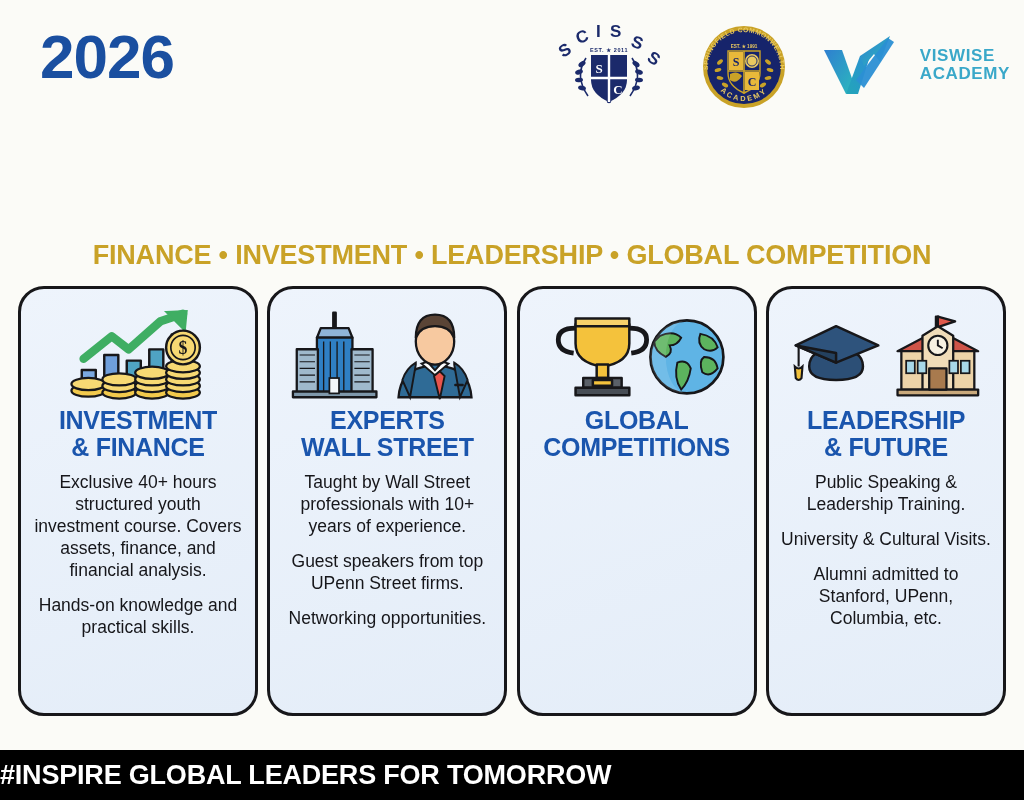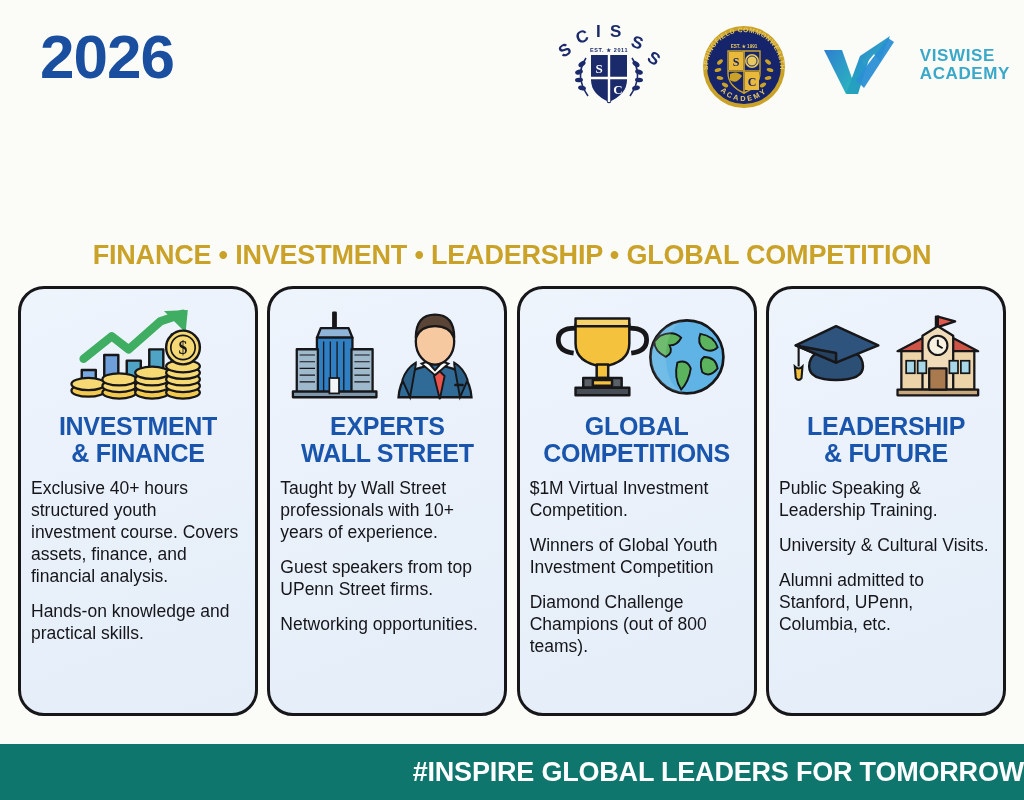--- a/index.html
+++ b/index.html
@@ -60,36 +60,35 @@
     border-radius:26px;
     padding:14px 10px 10px;
     display:flex; flex-direction:column; align-items:center;
     overflow:hidden;
   }
   .card-icon {
     height:104px; width:100%;
     display:flex; align-items:center; justify-content:center; gap:6px;
   }
   .card-title {
-    margin-top:6px;
     font-size:25px; font-weight:800; color:#1a55ad;
     text-align:center; line-height:1.08; letter-spacing:-0.3px;
   }
   .card-body { margin-top:10px; width:100%; }
   .card-body p {
-    font-size:17.5px; color:#16161a; 
+    font-size:17.5px; color:#16161a; text-align:center;
     line-height:1.26; margin-bottom:13px;
   }
   .card-body p:last-child { margin-bottom:0; }
 
   
   .footer {
     position:absolute; left:0; right:0; bottom:0;
-    height:56px; background:#0f766e;
-    display:flex; align-items:center; justify-content:flex-end;
+    height:50px; background:#000000;
+    display:flex; align-items:center; justify-content:flex-start;
   }
   .footer .tagline {
     color:#ffffff; font-size:27px; font-weight:800; letter-spacing:-0.2px;
   }
 </style>
 </head>
 <body>
 
 <div id="poster">
 
@@ -301,25 +300,20 @@
             <path d="M166 28 q14 2 18 14 q-6 6 -14 2 q-8 -6 -4 -16 Z"></path>
             <path d="M170 52 q12 0 14 12 q-8 10 -16 4 q-4 -12 2 -16 Z"></path>
           </g>
           <path d="M152 14 a38 38 0 0 0 0 76 a22 38 0 0 1 0 -76" fill="#ffffff" opacity="0.12"></path>
         </svg>
       </div>
       <div class="card-title">
         <div>GLOBAL</div>
         <div>COMPETITIONS</div>
       </div>
-      <div class="card-body">
-        <p>$1M Virtual Investment Competition.</p>
-        <p>Winners of Global Youth Investment Competition</p>
-        <p>Diamond Challenge Champions (out of 800 teams).</p>
-      </div>
     </div>
 
     <div class="card">
       <div class="card-icon">
         <svg viewBox="0 0 200 100" width="200" height="96">
 
           <g stroke="#17171a" stroke-width="2.6" stroke-linejoin="round">
             <path d="M20 62 q0 -18 28 -18 q28 0 28 18 q0 14 -28 14 q-28 0 -28 -14 Z" fill="#2c4f76"></path>
             <path d="M6 40 L48 20 L92 40 L48 58 Z" fill="#2e537c"></path>
             <path d="M6 40 L48 58 L48 48 Z" fill="#24415f"></path>

